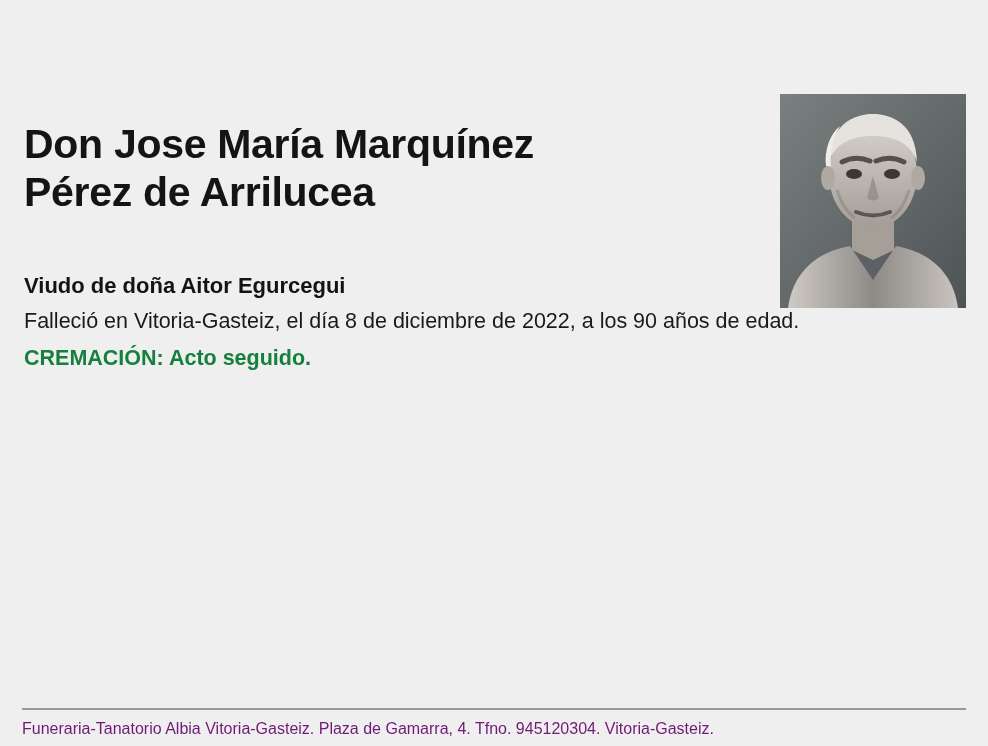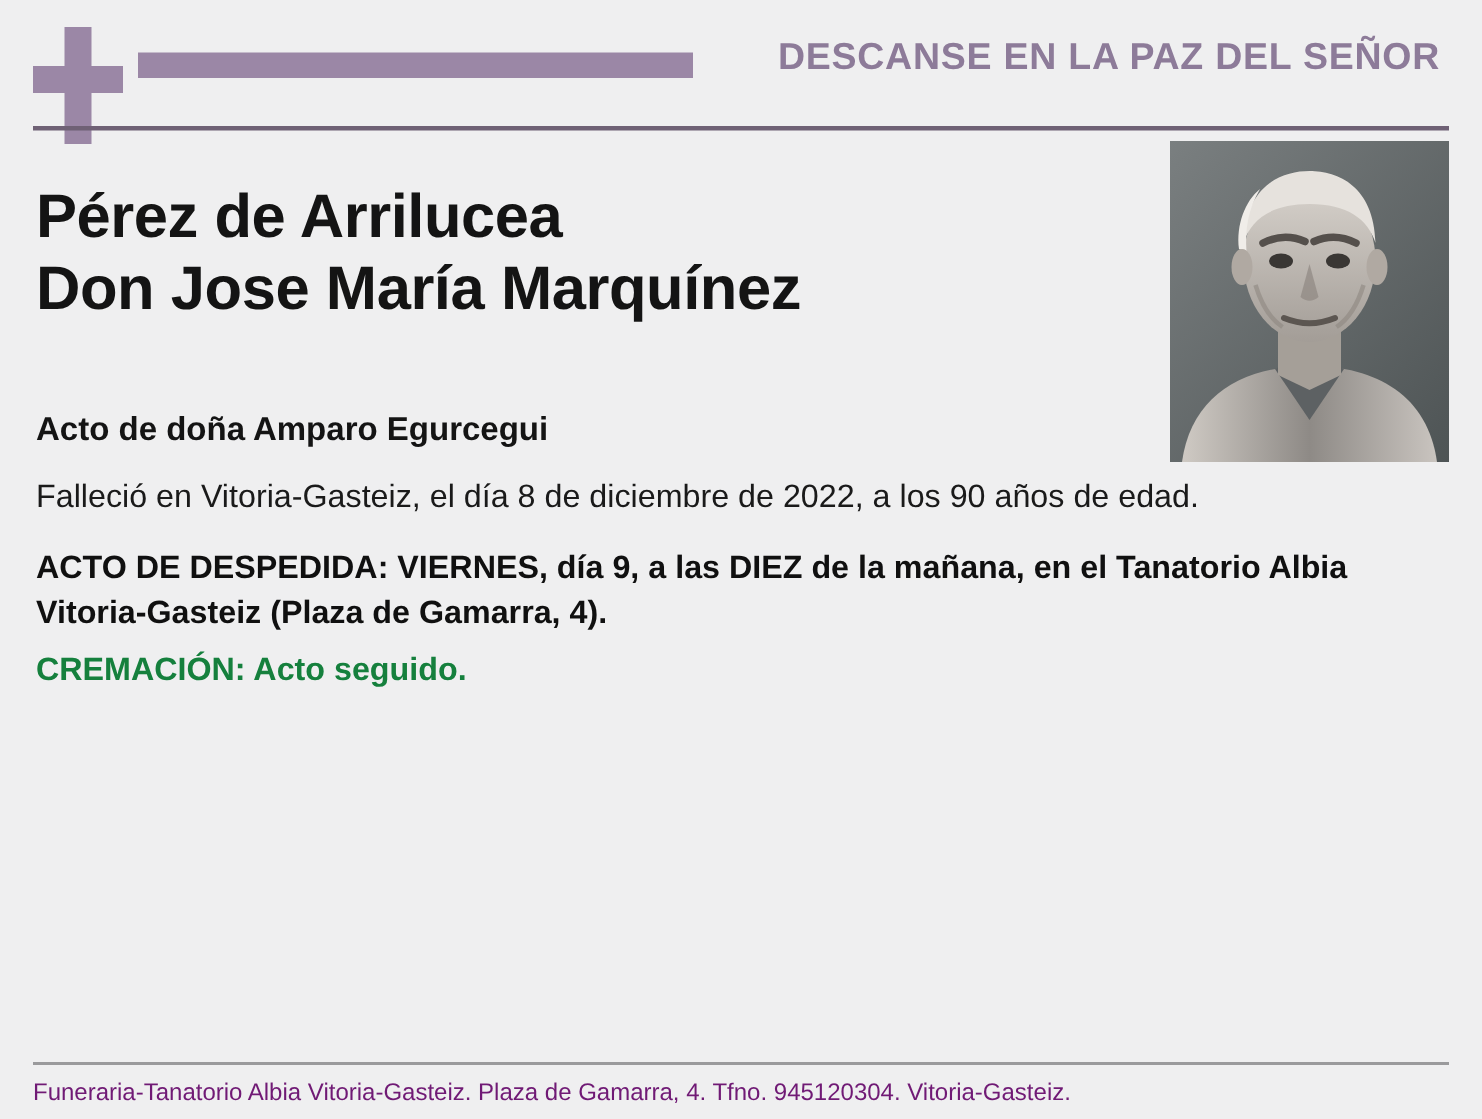--- a/index.html
+++ b/index.html
@@ -120,21 +120,21 @@
   }
 
   .spouse {
     margin-top: 56px;
     font-size: 22px;
     font-weight: bold;
     color: #141414;
   }
 
   .para {
-    margin-top: 18px;
+    margin-top: 8px;
     font-size: 21.5px;
     line-height: 1.38;
     color: #1a1a1a;
     width: 930px;
   }
 
   .para.narrow {
     width: 920px;
   }
 
@@ -171,29 +171,20 @@
     width: 944px;
     font-size: 16px;
     color: #701a75;
   }
 </style>
 </head>
 <body>
 
 <div class="notice">
 
-  <div class="header">
-    <div class="cross">
-      <div class="v"></div>
-      <div class="h"></div>
-    </div>
-    <div class="header-bar"></div>
-    <div class="header-text">DESCANSE EN LA PAZ DEL SEÑOR</div>
-    <div class="header-rule"></div>
-  </div>
 
   <div class="portrait">
     <svg width="186" height="214" viewBox="0 0 186 214">
       <defs>
         <linearGradient id="bg" x1="0" y1="0" x2="1" y2="1">
           <stop offset="0%" stop-color="#7a7f80"></stop>
           <stop offset="100%" stop-color="#4e5455"></stop>
         </linearGradient>
         <linearGradient id="skin" x1="0" y1="0" x2="0" y2="1">
           <stop offset="0%" stop-color="#d8d3cd"></stop>
@@ -230,30 +221,29 @@
 
       <path d="M76 118 q17 7 34 0" stroke="#5c5651" stroke-width="4" fill="none" stroke-linecap="round"></path>
 
       <path d="M57 96 q6 20 18 28" stroke="#8d8780" stroke-width="3" fill="none" opacity="0.6"></path>
       <path d="M129 96 q-6 20 -18 28" stroke="#8d8780" stroke-width="3" fill="none" opacity="0.6"></path>
     </svg>
   </div>
 
   <div class="content">
     <div class="name">
+      <div>Don Jose María Marquínez</div>
       <div>Pérez de Arrilucea</div>
-      <div>Don Jose María Marquínez</div>
     </div>
 
-    <div class="spouse">Acto de doña Amparo Egurcegui</div>
+    <div class="spouse">Viudo de doña Aitor Egurcegui</div>
 
     <div class="para">Falleció en Vitoria-Gasteiz, el día 8 de diciembre de 2022, a los 90 años de edad.</div>
 
 
-    <div class="bold-block">ACTO DE DESPEDIDA: VIERNES, día 9, a las DIEZ de la mañana, en el Tanatorio Albia Vitoria-Gasteiz (Plaza de Gamarra, 4).</div>
 
     <div class="bold-line">CREMACIÓN: Acto seguido.</div>
   </div>
 
   <div class="footer-rule"></div>
   <div class="footer-text">Funeraria-Tanatorio Albia Vitoria-Gasteiz. Plaza de Gamarra, 4. Tfno. 945120304. Vitoria-Gasteiz.</div>
 
 </div>
 
 </body></html>

